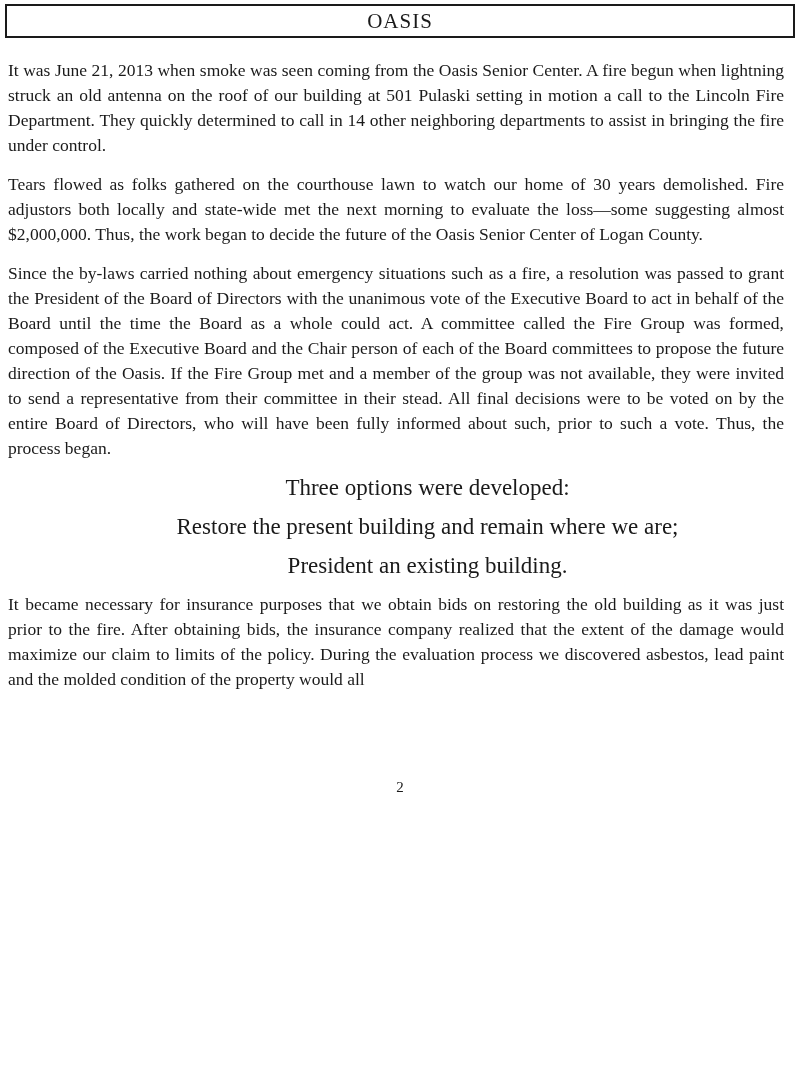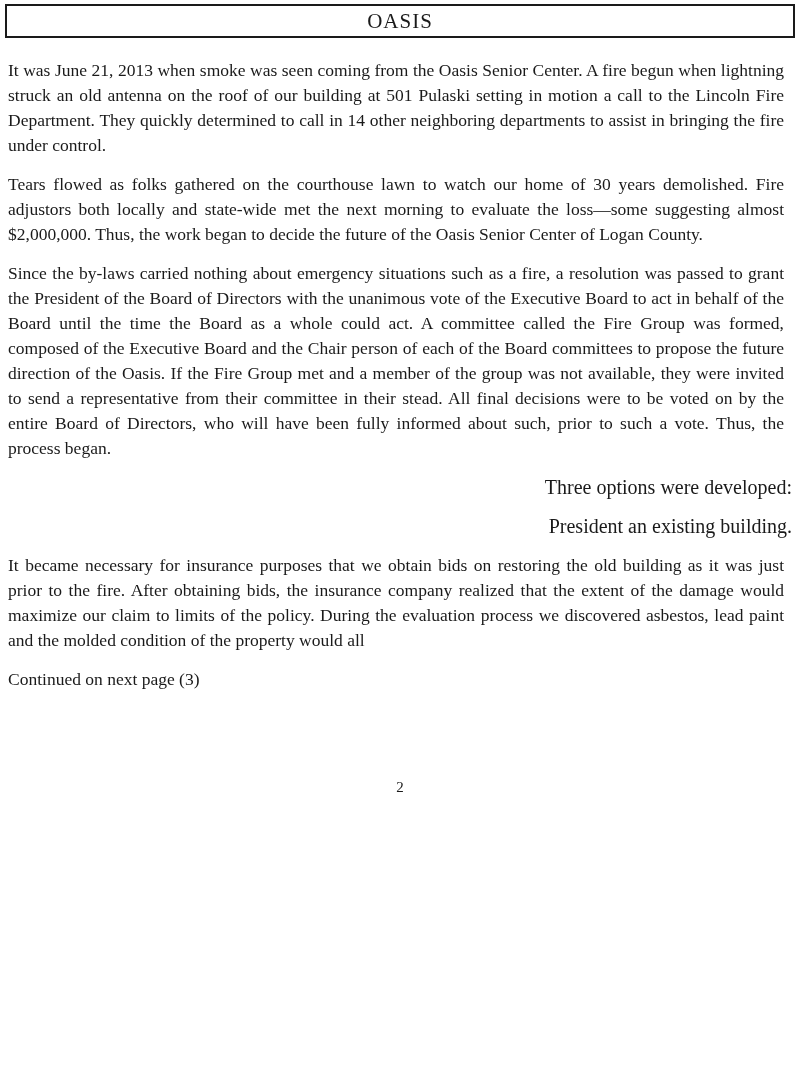--- a/index.html
+++ b/index.html
@@ -45,24 +45,24 @@
     font-size: 19px;
     margin: 0 0 16px 0;
   }
   .para {
     font-size: 17.5px;
     line-height: 25px;
     text-align: justify;
     margin: 0 8px 14px 0;
   }
   .indent-line {
-    font-size: 20px;
+    font-size: 23px;
     line-height: 25px;
     margin: 0 0 14px 55px;
-    text-align: right;
+    text-align: center;
   }
   .continued {
     font-size: 17.5px;
     line-height: 25px;
     margin: 10px 0 0 0;
     text-align: left;
   }
   .column-divider {
     position: absolute;
     left: 407px;
@@ -93,27 +93,27 @@
 
 
     <p class="para">It was June 21, 2013 when smoke was seen coming from the Oasis Senior Center.  A fire begun when lightning struck an old antenna on the roof of our building at 501 Pulaski setting in motion a call to the Lincoln Fire Department.  They quickly determined to call in 14 other neighboring departments to assist in bringing the fire under control.</p>
 
     <p class="para">Tears flowed as folks gathered on the courthouse lawn to watch our home of  30 years demolished.  Fire adjustors both locally and state-wide met the next morning to evaluate the loss—some suggesting almost $2,000,000.  Thus, the work began to decide the future of the Oasis Senior Center of Logan County.</p>
 
     <p class="para">Since the by-laws carried nothing about emergency situations such as a fire, a resolution was passed to grant the President of the Board of Directors with the unanimous vote of the Executive Board to act in behalf of the Board until the time the Board as a whole could act.   A committee called the Fire Group was formed, composed of the Executive Board and the Chair person of each of the Board committees to propose the future direction of the Oasis. If the Fire Group met and a member of the group was not available, they were invited to send a representative from their committee in their stead.  All final decisions were to be voted on by the entire Board of Directors, who will have been fully informed about such, prior to such a vote. Thus, the process began.</p>
 
     <p class="indent-line">Three options were developed:</p>
 
+    <p class="indent-line">Restore the present building and remain where we are;</p>
 
 
     <p class="indent-line">President an existing building.</p>
 
     <p class="para">It became necessary for insurance purposes that we obtain bids on restoring the old building as it was just prior to the fire.  After obtaining bids, the insurance company realized that the extent of the damage would maximize our claim to limits of the policy. During the evaluation process we discovered asbestos, lead paint and the molded condition of the property would all</p>
 
-    <p class="continued">Continued on next page (3)</p>
 
   </div>
 
   <div class="column-divider"></div>
 
   <div class="page-number">2</div>
 
 </div>
 
 </body></html>

